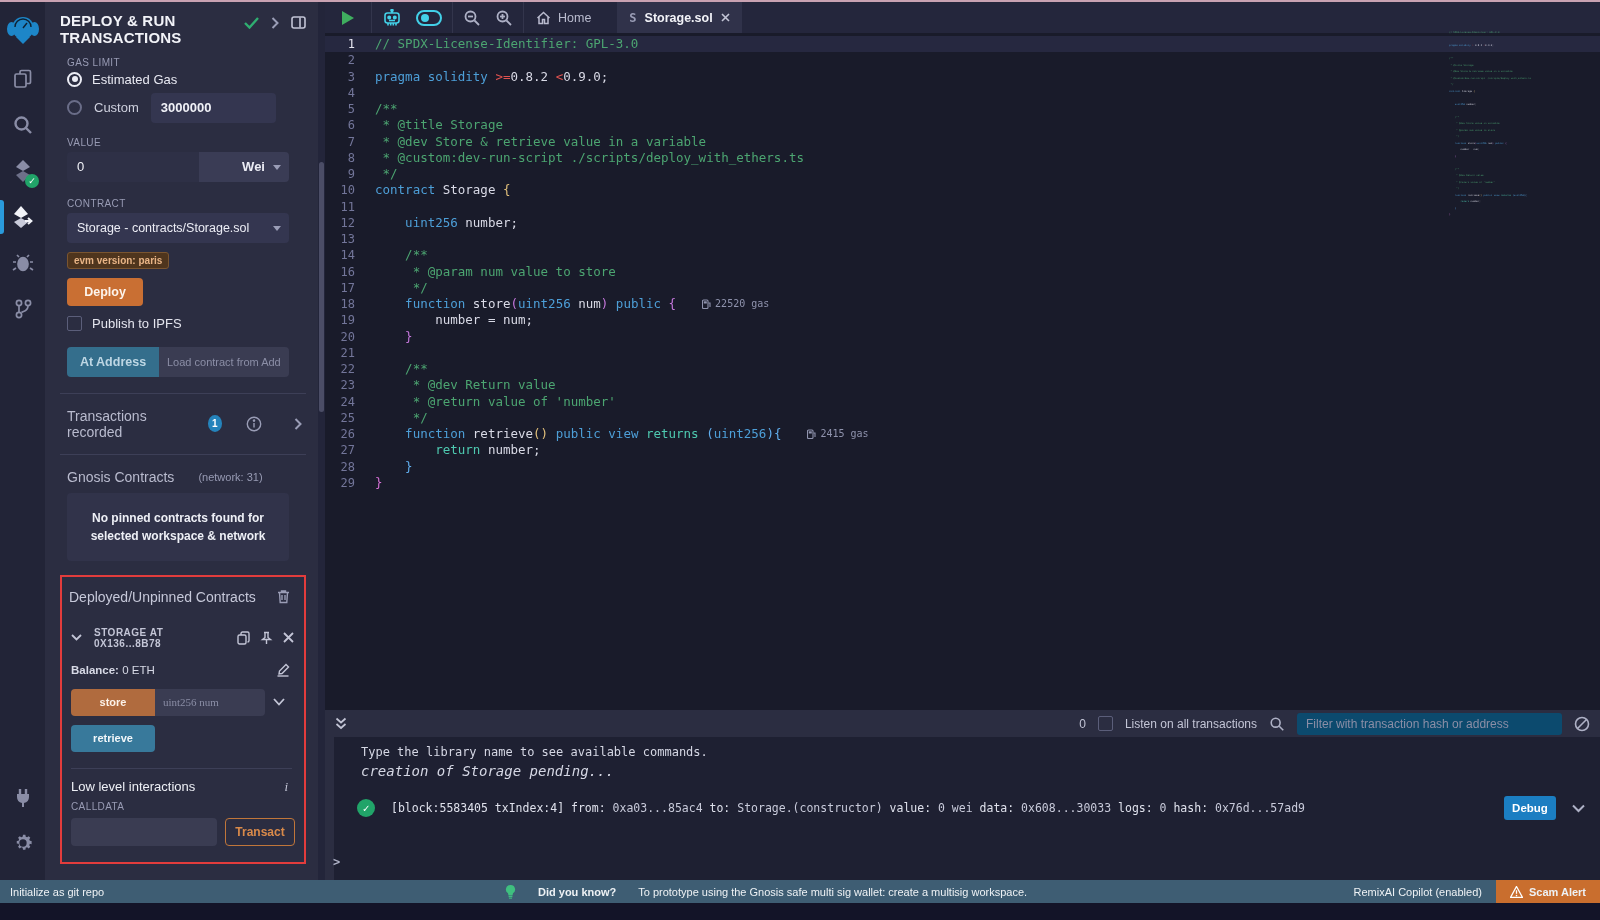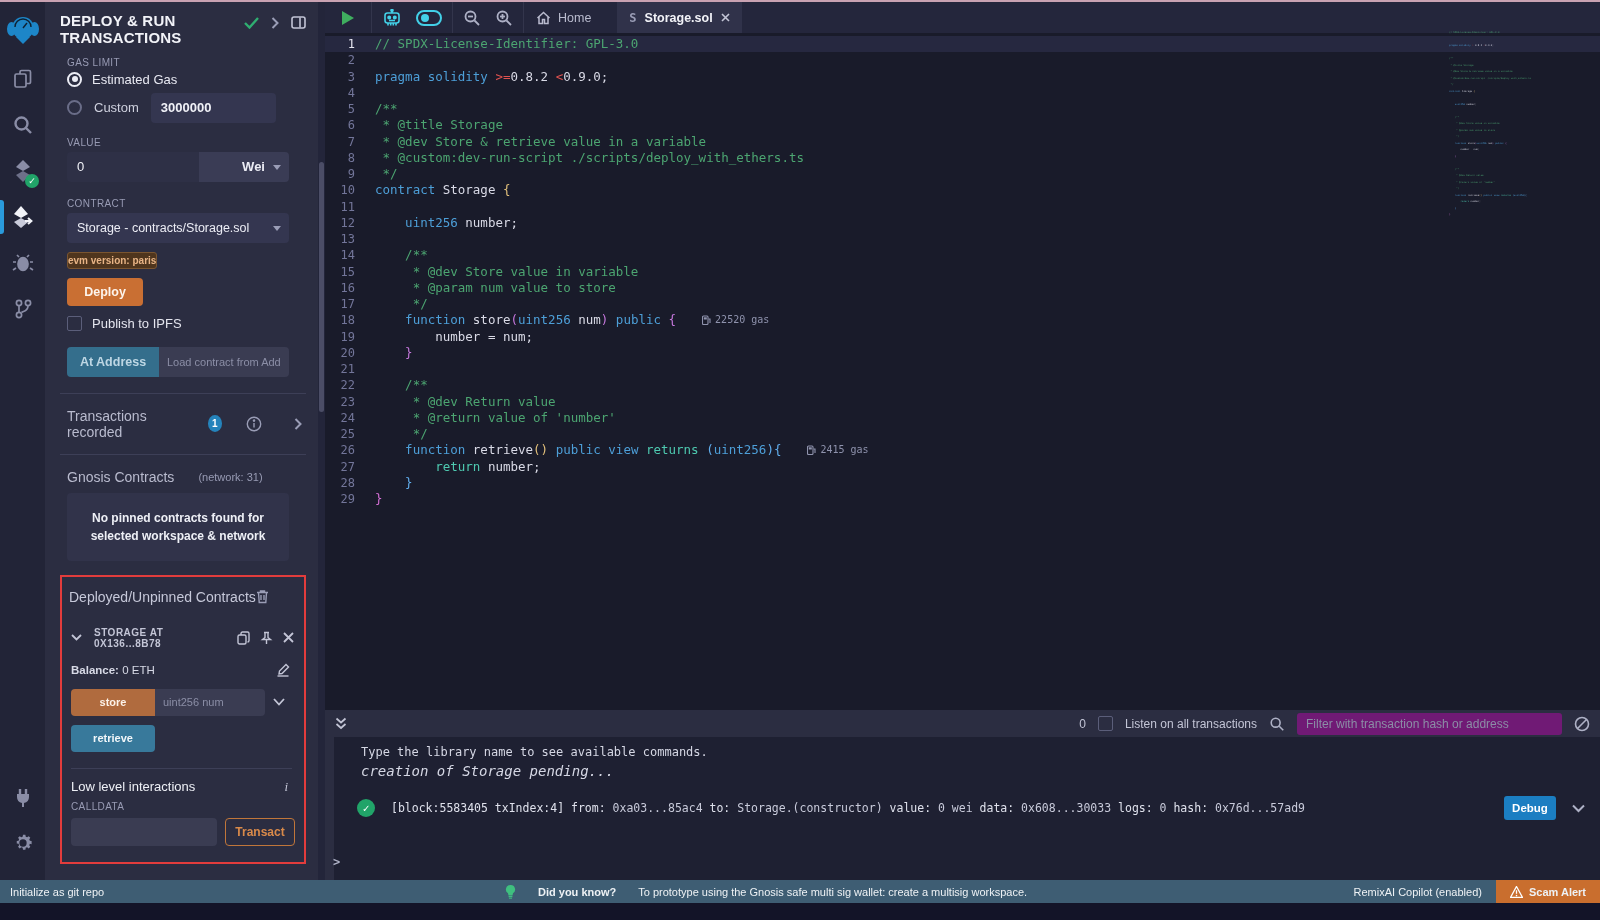--- a/index.html
+++ b/index.html
@@ -45,50 +45,50 @@
   .unit-box { width:90px; height:30px; background:#3a3c55; border-radius:0 4px 4px 0; display:flex;
               align-items:center; justify-content:flex-end; gap:8px; padding:0 8px; font-size:13px; font-weight:bold; color:#ecedf5; }
   .stepper { display:flex; flex-direction:column; gap:2px; }
   .stepper i { display:block; width:0; height:0; border-left:4px solid transparent; border-right:4px solid transparent; }
   .stepper .up { border-bottom:5px solid #9preee; border-bottom-color:#9a9db6; }
   .stepper .dn { border-top:5px solid #9a9db6; }
   .select-box { width:222px; height:30px; margin:2px 0 0 7px; background:#343650; border-radius:4px;
                 display:flex; align-items:center; justify-content:space-between; padding:0 8px 0 10px;
                 font-size:12.5px; color:#ecedf5; }
   .evm-badge { display:inline-block; margin:9px 0 0 7px; background:#4f351d; border:1px solid #7a5530;
-               color:#e8b486; font-size:10px; font-weight:bold; padding:2px 0; border-radius:3px; }
+               color:#e8b486; font-size:10px; font-weight:bold; padding:2px 6px; border-radius:3px; }
   .btn { border:none; border-radius:4px; font-weight:bold; cursor:pointer; font-family:"Liberation Sans",sans-serif; }
   #deploy-btn { display:block; margin:9px 0 0 7px; background:#c96f33; color:#fdf4ec; font-size:12.5px;
                 width:76px; height:28px; }
   .check-row { display:flex; align-items:center; gap:10px; margin:10px 0 0 7px; font-size:13px; color:#e4e5ee; }
   .checkbox { width:15px; height:15px; border:1.5px solid #5b5e7a; border-radius:2px; background:transparent; flex:none; }
   .ataddr-row { display:flex; margin:16px 0 0 7px; width:222px; }
   #ataddr-btn { width:92px; height:30px; background:#346e8c; color:#bed7e4; font-size:12.5px; border-radius:4px 0 0 4px; }
   #ataddr-input { width:130px; height:30px; background:#3a3c52; border:none; border-radius:0 4px 4px 0;
                   color:#8b8ea6; font-size:11px; padding:0 8px; outline:none; }
   .divider { height:1px; background:#3d3f57; margin:16px 0 0 0; }
   .section-row { display:flex; align-items:center; gap:24px; padding:14px 4px 14px 7px; }
   .section-title { font-size:14px; color:#b9bbce; }
   .count-badge { width:17px; height:17px; border-radius:50%; background:#2583bb; color:#fff; font-size:10px;
                  font-weight:bold; display:flex; align-items:center; justify-content:center; }
   .net-label { font-size:11px; color:#989bb4; }
   .empty-box { margin:2px 0 14px 7px; width:222px; background:#31334a; border-radius:4px; padding:16px 18px;
                font-size:12px; font-weight:bold; color:#eef0f6; text-align:center; line-height:1.5; }
 
   
   #red-box { margin:4px 0 0 0; border:2px solid #e23c3c; padding:8px 8px 16px 5px; }
-  .dep-head { display:flex; align-items:center; padding:4px 6px 10px 2px; }
+  .dep-head { display:flex; align-items:center; justify-content:space-between; padding:4px 6px 10px 2px; }
   .card-head { display:flex; align-items:center; gap:12px; padding:12px 2px 0 4px; }
   .card-title { font-size:10px; letter-spacing:.5px; color:#c3c5d6; font-weight:bold; flex:1; }
   .card-icons { display:flex; gap:10px; align-items:center; }
   .balance-row { display:flex; align-items:center; justify-content:space-between; padding:14px 6px 0 4px; font-size:11.5px; color:#d7d9e6; }
   .fn-row { display:flex; align-items:center; margin:12px 0 0 4px; }
   #store-btn { width:84px; height:27px; background:#b06b3e; color:#fdf2e8; font-size:11px; border-radius:4px 0 0 4px; }
   #store-input { width:110px; height:27px; background:#3a3c52; border:none; border-radius:0 4px 4px 0;
-                 color:#8b8ea6; font-size:11px; padding:0 8px; outline:none; }
+                 color:#8b8ea6; font-size:11px; padding:0 8px; outline:none;font-family:Liberation Serif, serif; }
   #retrieve-btn { display:block; margin:9px 0 0 4px; width:84px; height:27px; background:#38799b; color:#f2f7fa; font-size:11px; border-radius:4px; }
   .lli-divider { height:1px; background:#3d3f57; margin:16px 4px 0 4px; }
   .lli-head { display:flex; align-items:center; justify-content:space-between; padding:10px 8px 0 4px; }
   .lli-title { font-size:13px; color:#eef0f6; }
   .calldata-row { display:flex; align-items:center; gap:4px; margin:6px 0 0 4px; }
   #calldata-input { width:146px; height:28px; background:#3a3c52; border:none; border-radius:4px; outline:none; color:#d9dae6; padding:0 8px; }
   #transact-btn { width:70px; height:28px; background:transparent; border:1px solid #c0763a; color:#d98a4a; font-size:12px; border-radius:4px; margin-left:4px; }
 
   
   #editor-toolbar { position:absolute; left:325px; top:2px; width:1275px; height:31px; background:#24263c;
@@ -108,21 +108,21 @@
   .gas-note { color:#8f93ad; font-size:10px; margin-left:26px; display:inline-flex; align-items:center; gap:4px; }
   #minimap { position:absolute; left:1449px; top:30px; width:70px; font-family:"DejaVu Sans Mono",monospace;
              font-size:2.4px; line-height:6.5px; white-space:pre; opacity:.9; }
 
   
   #term-bar { position:absolute; left:325px; top:710px; width:1275px; height:27px; background:#2b2d41;
               display:flex; align-items:center; padding:0 10px; gap:14px; }
   #term-bar .right { margin-left:auto; display:flex; align-items:center; gap:12px; }
   #term-count { font-size:12px; color:#c3c5d6; }
   #term-listen { font-size:12px; color:#c3c5d6; }
-  #filter-input { width:265px; height:22px; background:#701a75; border:none; border-radius:3px; outline:none;
+  #filter-input { width:265px; height:22px; background:#0c4a6e; border:none; border-radius:3px; outline:none;
                   color:#9preee; color:#9a9db6; font-size:12px; padding:0 9px; }
   #terminal { position:absolute; left:325px; top:737px; width:1275px; height:143px; background:#1e2032;
               font-family:"DejaVu Sans Mono",monospace; color:#d5d7e4; }
   #term-gutter { position:absolute; left:0; top:0; width:9px; height:143px; background:#2b2d41; }
   .term-line1 { position:absolute; left:36px; top:8px; font-size:12px; }
   .term-line2 { position:absolute; left:36px; top:26px; font-size:14px;font-style:italic; }
   #tx-row { position:absolute; left:20px; top:56px; width:1240px; height:30px; display:flex; align-items:center; gap:16px; }
   #tx-check { width:18px; height:18px; border-radius:50%; background:#21a469; color:#fff; font-size:11px;
               display:flex; align-items:center; justify-content:center; flex:none; margin-left:12px; }
   #tx-text { font-size:11.5px; color:#c8cada; flex:1; white-space:nowrap; overflow:hidden; }
@@ -460,21 +460,20 @@
       <div class="code-line"><span class="gutter">5</span><span class="sg-c">/**</span></div>
       <div class="code-line"><span class="gutter">6</span><span class="sg-c"> * @title Storage</span></div>
       <div class="code-line"><span class="gutter">7</span><span class="sg-c"> * @dev Store &amp; retrieve value in a variable</span></div>
       <div class="code-line"><span class="gutter">8</span><span class="sg-c"> * @custom:dev-run-script ./scripts/deploy_with_ethers.ts</span></div>
       <div class="code-line"><span class="gutter">9</span><span class="sg-c"> */</span></div>
       <div class="code-line"><span class="gutter">10</span><span class="sg-k">contract </span><span class="sg-p">Storage </span><span class="sg-g">{</span></div>
       <div class="code-line"><span class="gutter">11</span></div>
       <div class="code-line"><span class="gutter">12</span><span class="sg-p">    </span><span class="sg-k">uint256</span><span class="sg-p"> number;</span></div>
       <div class="code-line"><span class="gutter">13</span></div>
       <div class="code-line"><span class="gutter">14</span><span class="sg-c">    /**</span></div>
-      <div class="code-line"><span class="gutter">15</span><span class="sg-c">     * @dev Store value in variable</span></div>
       <div class="code-line"><span class="gutter">16</span><span class="sg-c">     * @param num value to store</span></div>
       <div class="code-line"><span class="gutter">17</span><span class="sg-c">     */</span></div>
       <div class="code-line"><span class="gutter">18</span><span class="sg-p">    </span><span class="sg-k">function </span><span class="sg-p">store</span><span class="sg-u">(</span><span class="sg-k">uint256</span><span class="sg-p"> num</span><span class="sg-u">)</span><span class="sg-k"> public </span><span class="sg-u">{</span><span class="gas-note"><svg width="9" height="10" viewBox="0 0 9 10">
             <rect x="0.5" y="1" width="5.5" height="8.5" rx="1" fill="none" stroke="#8f93ad" stroke-width="1.1"></rect>
             <rect x="1.8" y="2.3" width="3" height="2.2" fill="#8f93ad"></rect>
             <path d="M6.5 4 h1.5 v4" fill="none" stroke="#8f93ad" stroke-width="1.1"></path>
           </svg><span>22520 gas</span></span></div>
       <div class="code-line"><span class="gutter">19</span><span class="sg-p">        number = num;</span></div>
       <div class="code-line"><span class="gutter">20</span><span class="sg-p">    </span><span class="sg-u">}</span></div>
       <div class="code-line"><span class="gutter">21</span></div>

